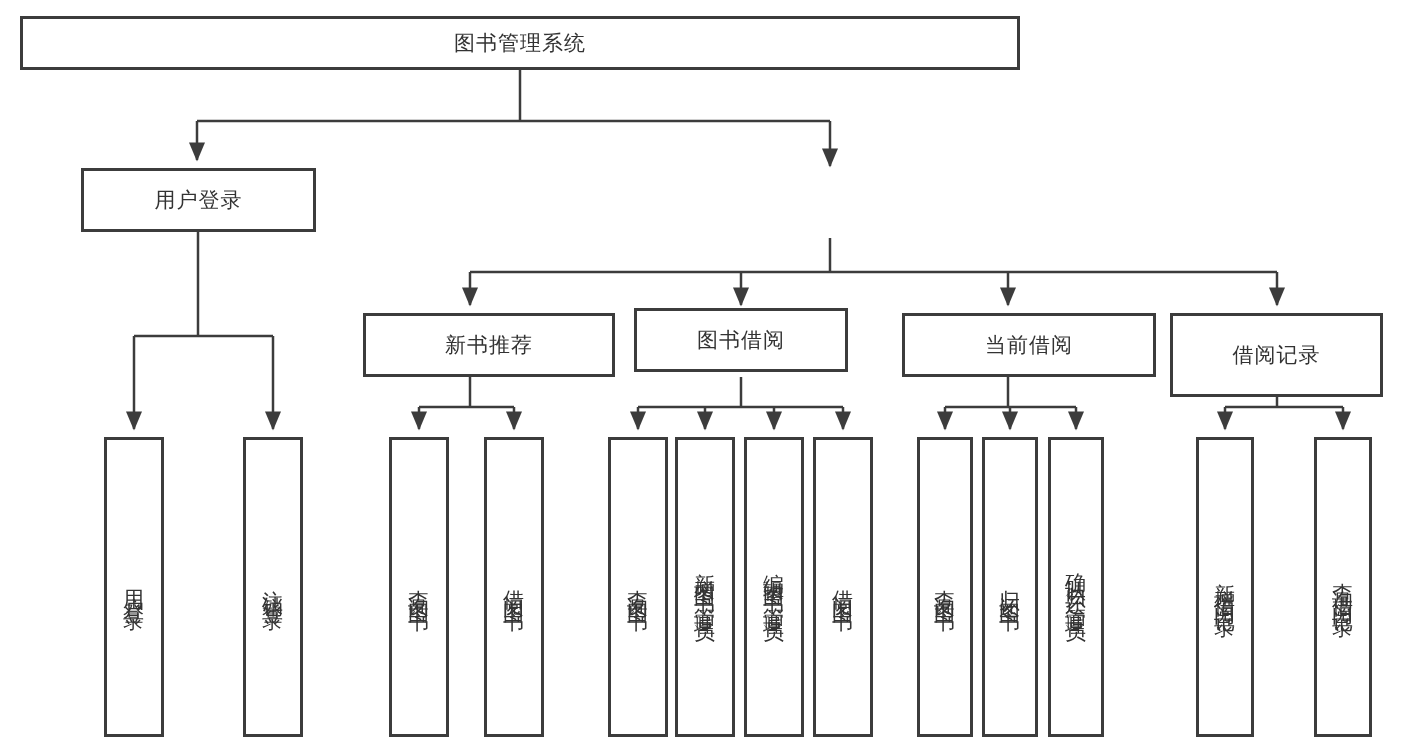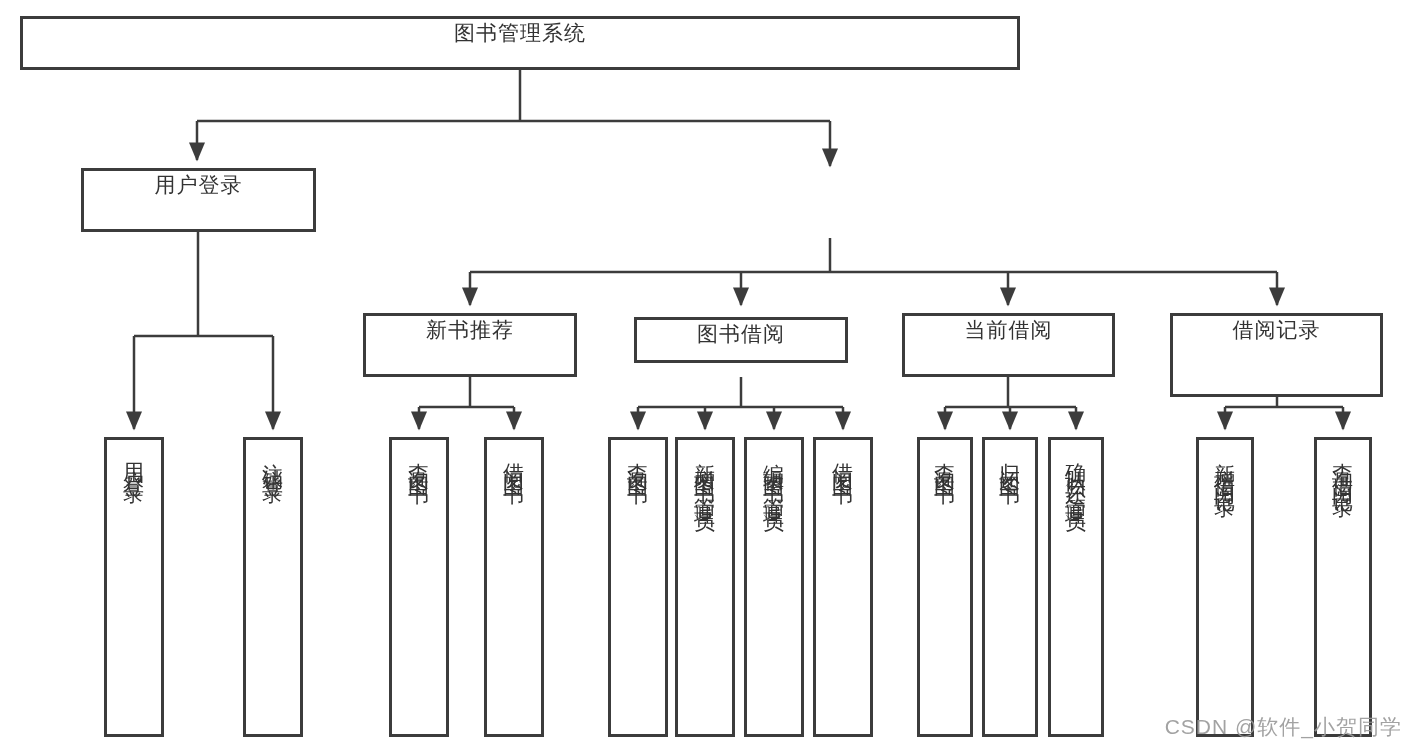--- a/index.html
+++ b/index.html
@@ -26,21 +26,21 @@
     position: absolute;
     left: 0; top: 0;
     width: 1405px; height: 747px;
     color: var(--line-color);
   }
   .node {
     position: absolute;
     border: 3px solid var(--line-color);
     background: var(--background);
     display: flex;
-    align-items: flex-start;
+    align-items: center;
     justify-content: center;
     text-align: center;
   }
   .node .lbl {
     font-size: 21px;
     letter-spacing: 1px;
     color: var(--text-color);
     white-space: nowrap;
   }
   .node.vert {
@@ -122,27 +122,27 @@
   </svg>
 
   <div class="node" style="left:20px;top:16px;width:1000px;height:54px">
     <span class="lbl">图书管理系统</span>
   </div>
 
   <div class="node" style="left:81px;top:168px;width:235px;height:64px">
     <span class="lbl">用户登录</span>
   </div>
 
-  <div class="node" style="left:363px;top:313px;width:214px;height:64px">
+  <div class="node" style="left:363px;top:313px;width:252px;height:64px">
     <span class="lbl">新书推荐</span>
   </div>
-  <div class="node" style="left:634px;top:317px;width:214px;height:46px">
+  <div class="node" style="left:634px;top:308px;width:214px;height:64px">
     <span class="lbl">图书借阅</span>
   </div>
-  <div class="node" style="left:902px;top:313px;width:213px;height:64px">
+  <div class="node" style="left:902px;top:313px;width:254px;height:64px">
     <span class="lbl">当前借阅</span>
   </div>
   <div class="node" style="left:1170px;top:313px;width:213px;height:84px">
     <span class="lbl">借阅记录</span>
   </div>
 
   <div class="node vert" style="left:104px;top:437px;width:60px;height:300px">
     <span class="lbl">用户登录</span>
   </div>
   <div class="node vert" style="left:243px;top:437px;width:60px;height:300px">
@@ -179,14 +179,13 @@
     <span class="lbl">确认归还（管理员）</span>
   </div>
 
   <div class="node vert" style="left:1196px;top:437px;width:58px;height:300px">
     <span class="lbl">新增借阅记录</span>
   </div>
   <div class="node vert" style="left:1314px;top:437px;width:58px;height:300px">
     <span class="lbl">查询借阅记录</span>
   </div>
 
-  <div class="watermark">CSDN @软件_小贺同学</div>
 </div>
 
 </body></html>

